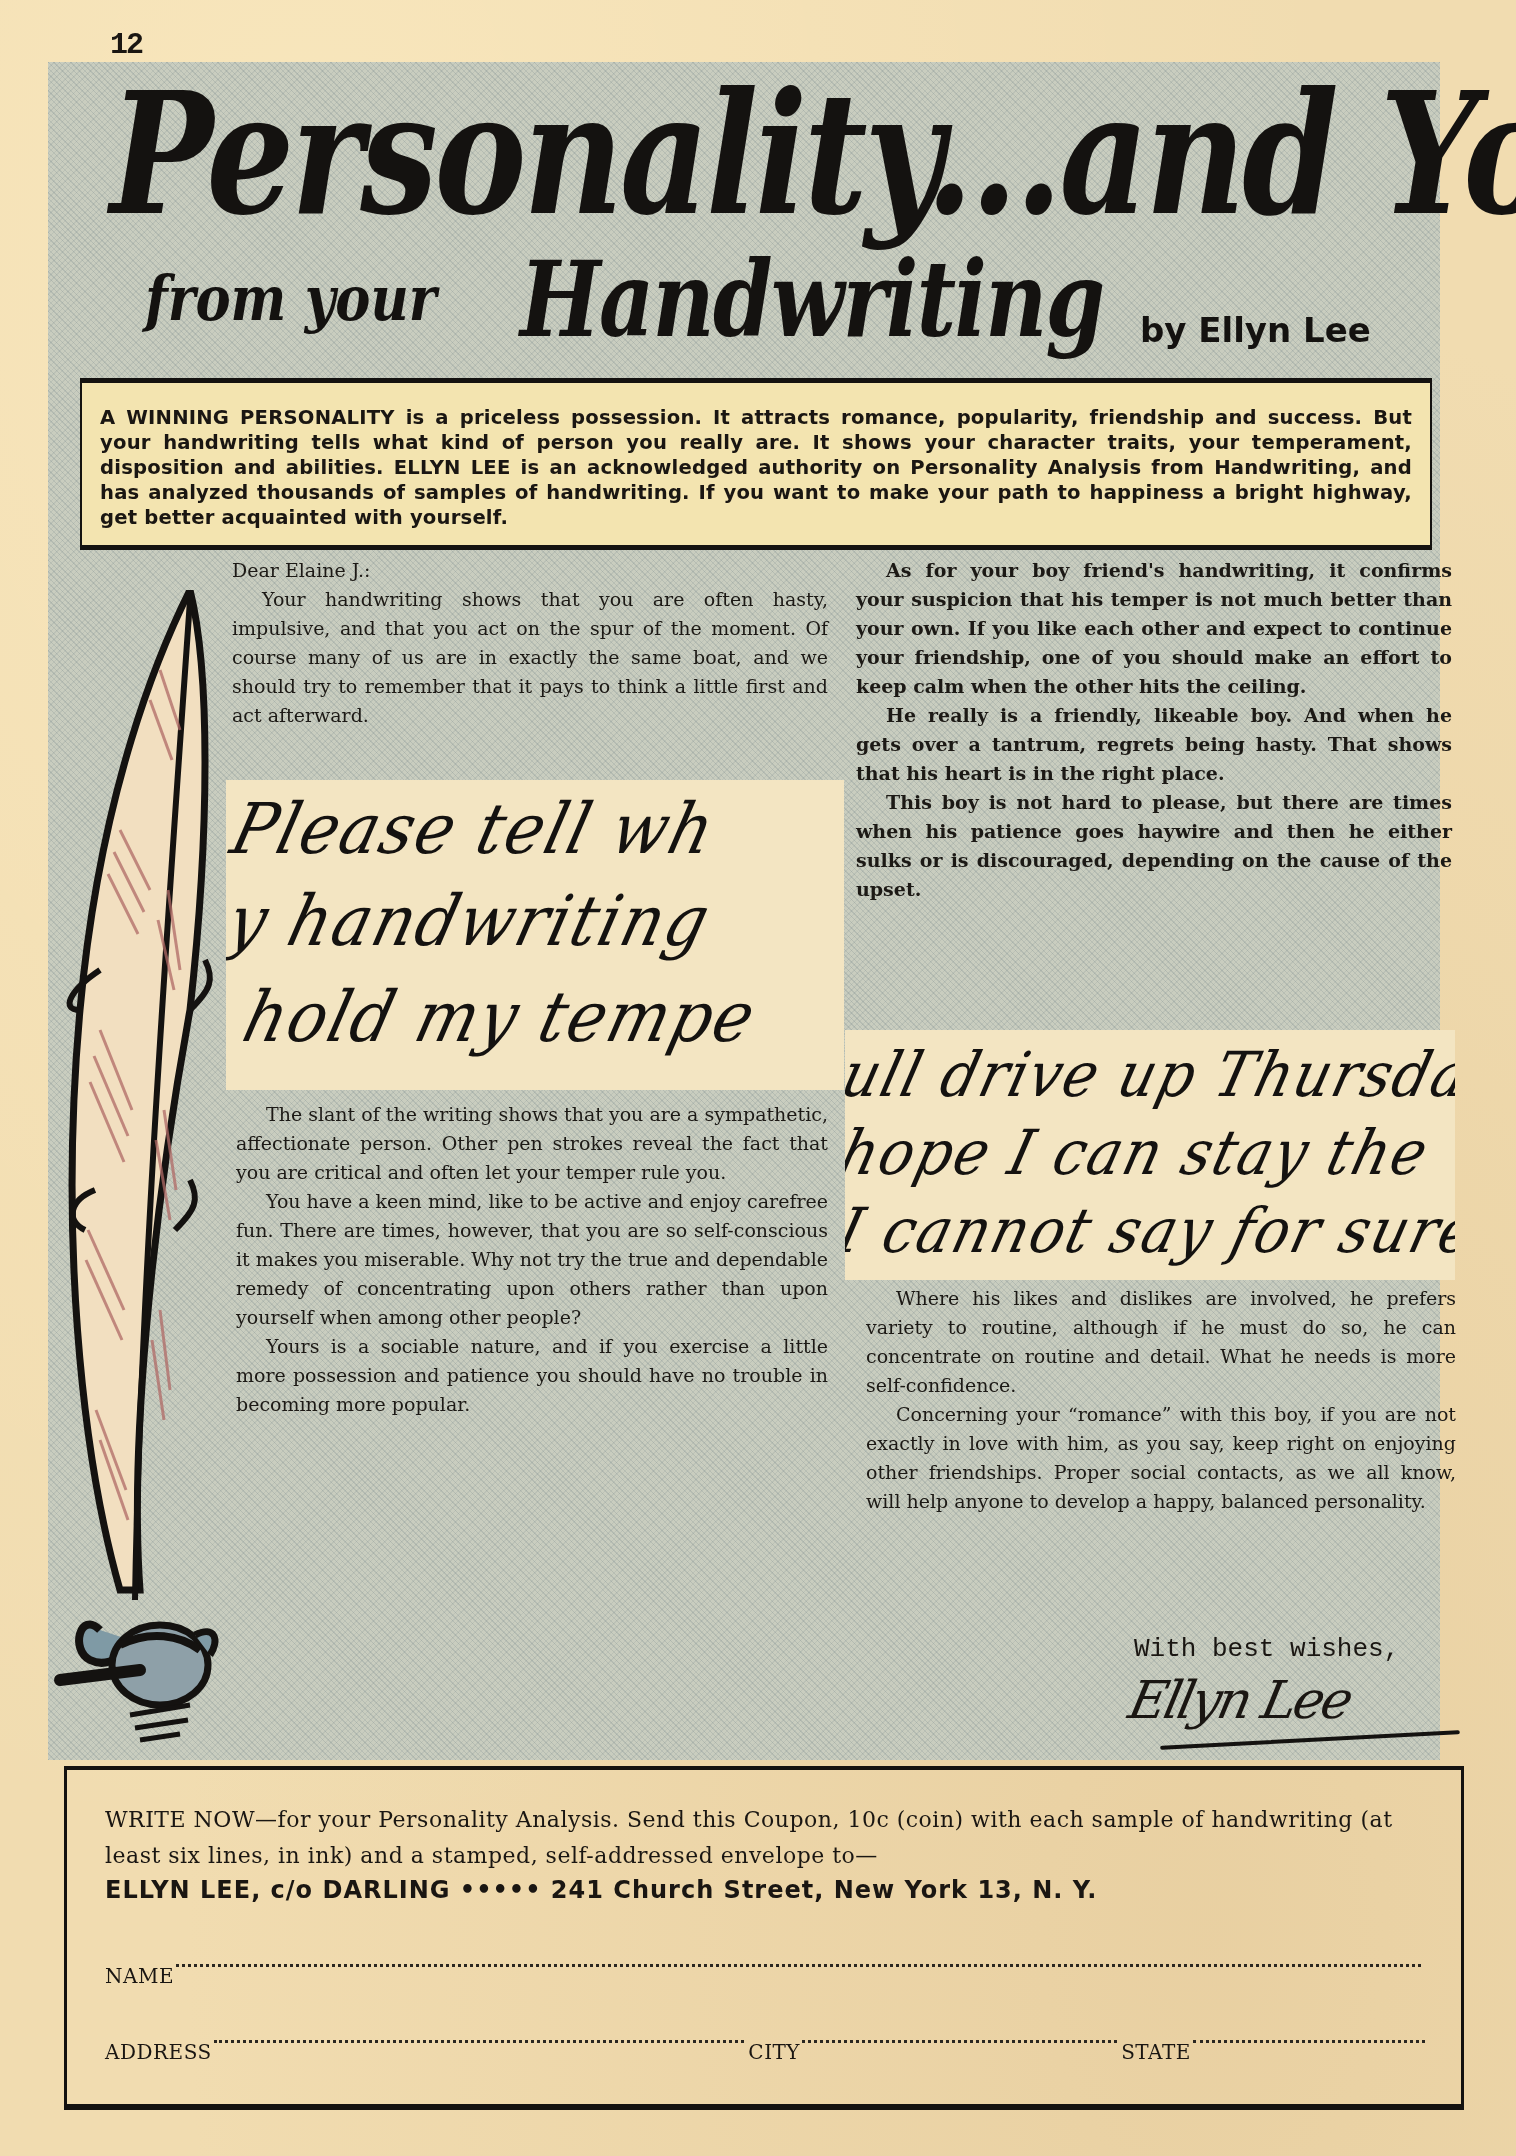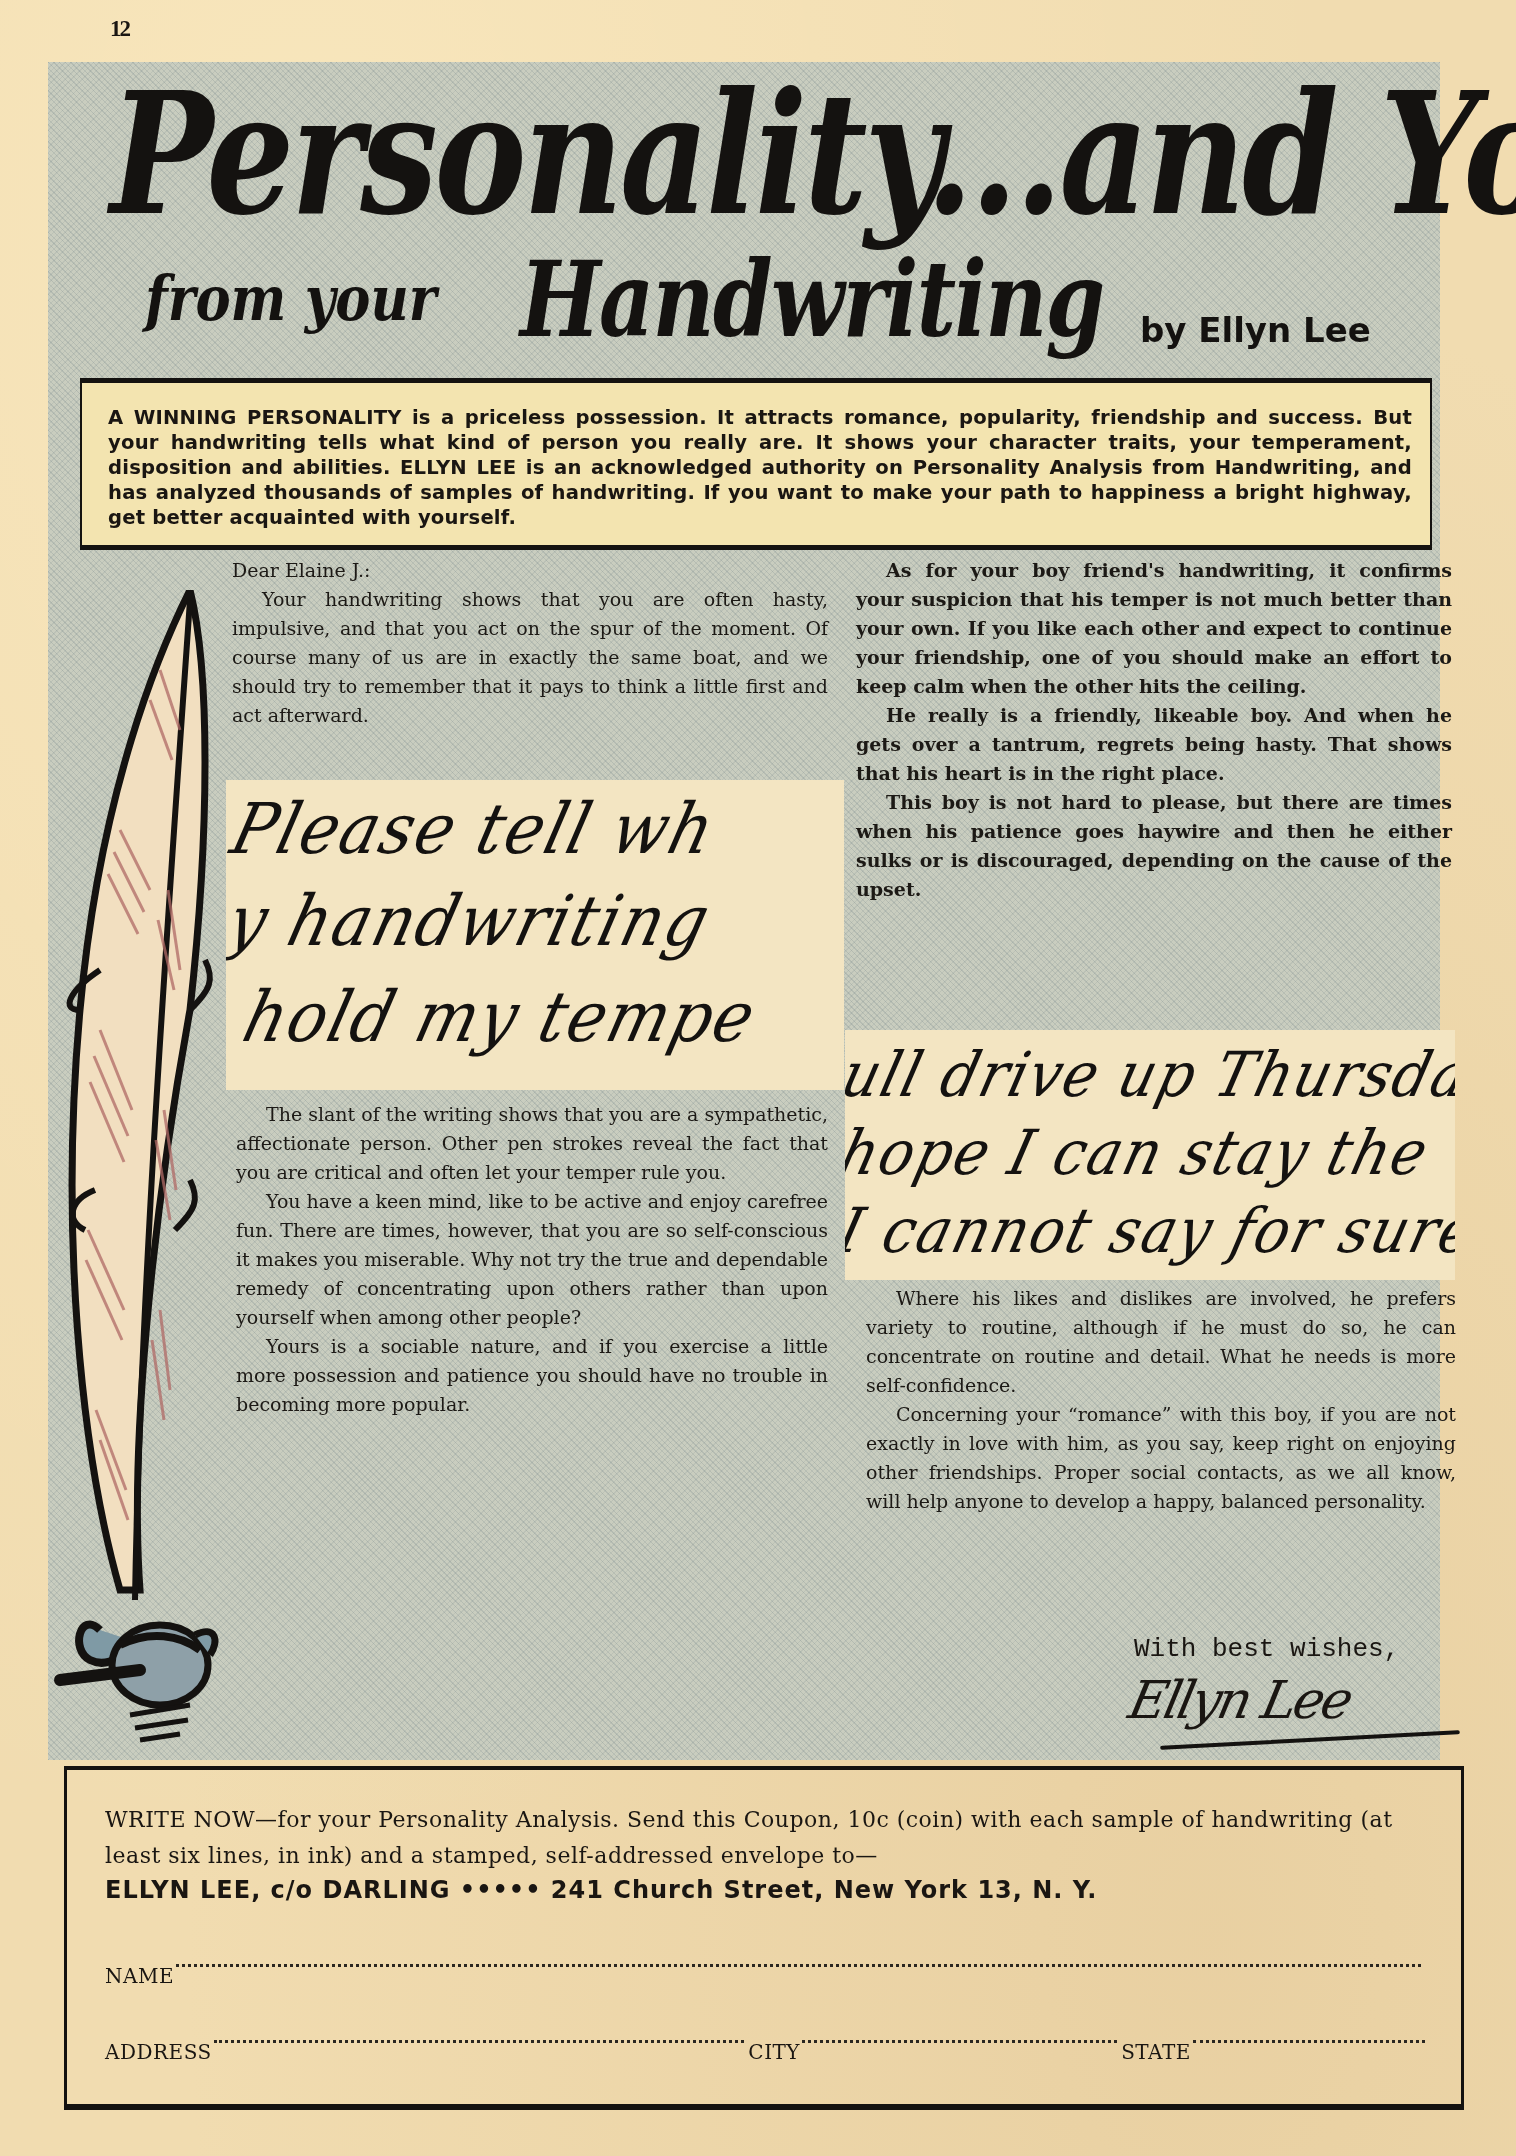--- a/index.html
+++ b/index.html
@@ -6,22 +6,22 @@
   body {
     width: 1516px; height: 2156px; position: relative; overflow: hidden;
     background: #f1dcb0;
     background-image:
       radial-gradient(ellipse at 20% 10%, rgba(255,240,200,0.5), transparent 60%),
       radial-gradient(ellipse at 80% 90%, rgba(220,190,140,0.4), transparent 60%);
     font-family: "DejaVu Serif", serif;
     color: #1a1612;
   }
   .page-number {
-    position: absolute; left: 110px; top: 16px;
-    font-family: Liberation Serif, serif; font-weight: bold; font-size: 23px;
+    position: absolute; left: 110px; top: 28px;
+    font-family: Liberation Mono, monospace; font-weight: bold; font-size: 30px;
     letter-spacing: -2px;
   }
   
   .screen-panel {
     position: absolute; left: 48px; top: 62px; width: 1392px; height: 1698px;
     background-color: #c9cdbf;
     background-image:
       repeating-linear-gradient(45deg, rgba(90,110,120,0.18) 0 1px, transparent 1px 4px),
       repeating-linear-gradient(-45deg, rgba(90,110,120,0.12) 0 1px, transparent 1px 4px);
   }
@@ -46,21 +46,21 @@
   .title-byline {
     position: absolute; left: 1140px; top: 310px;
     font-family: "DejaVu Sans", sans-serif; font-weight: bold;
     font-size: 34px; color: #141210; white-space: nowrap;
   }
   .intro-box {
     position: absolute; left: 80px; top: 378px; width: 1352px; height: 172px;
     background: #f3e4b0;
     border-top: 5px solid #141210; border-bottom: 5px solid #141210;
     border-left: 2px solid #141210; border-right: 2px solid #141210;
-    box-sizing: border-box; padding: 22px 18px 0 26px;
+    box-sizing: border-box; padding: 22px 18px 0 18px;
   }
   .intro-text {
     font-family: "DejaVu Sans", sans-serif; font-weight: bold;
     font-size: 19.6px; line-height: 25px; text-align: justify; text-align-last: left;
     letter-spacing: 0.2px; margin: 0;
   }
   .intro-lead { font-weight: bold; }
 
   .column {
     position: absolute; font-family: "DejaVu Serif", serif; font-size: 19px;

